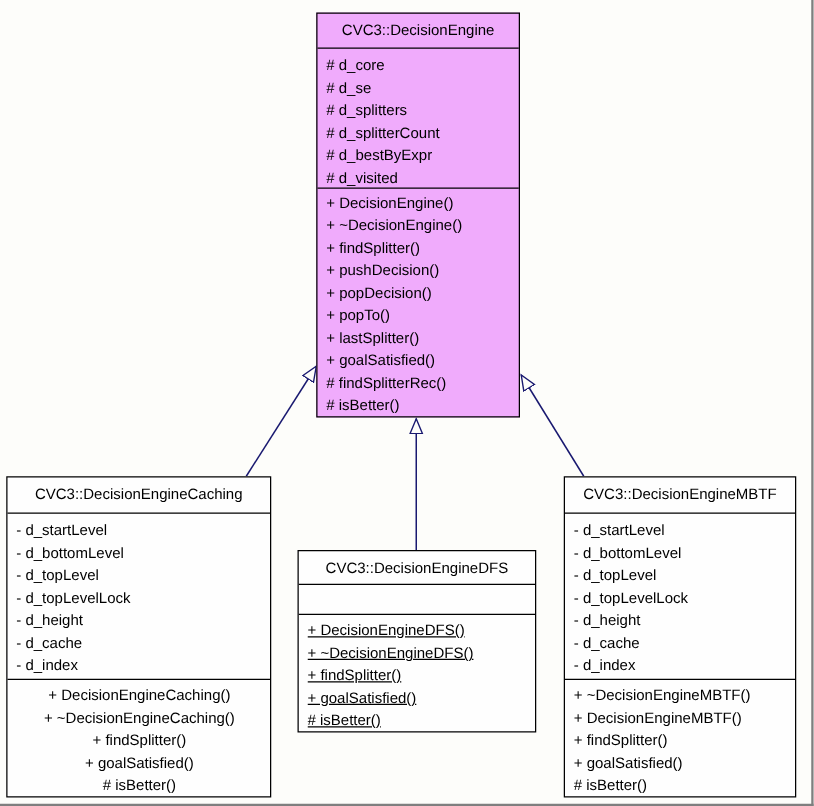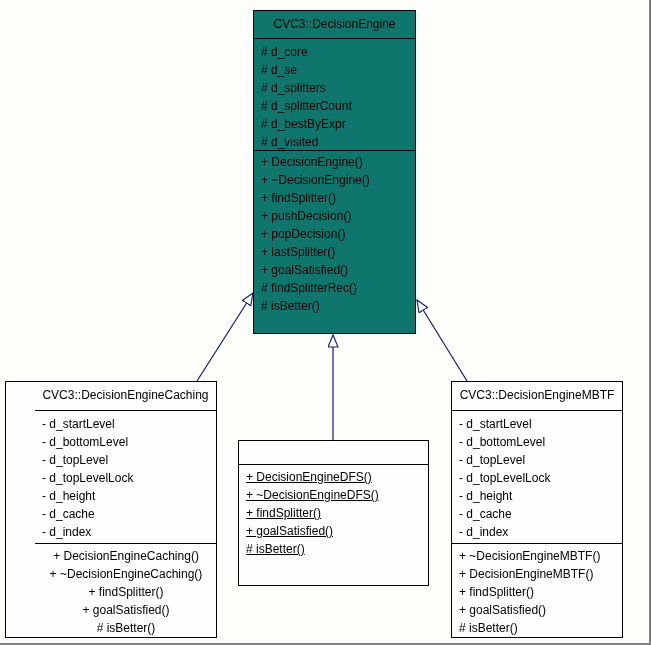--- a/index.html
+++ b/index.html
@@ -14,21 +14,21 @@
     font-size:12px;
     color:#000;
   }
   #edges{position:absolute;left:0;top:0;width:651px;height:645px;pointer-events:none;}
   .node{
     position:absolute;
     box-sizing:border-box;
     border:1px solid #000;
     background:#fefefe;
   }
-  .node.highlight{background:#0f766e;}
+  .node.highlight{background:#f0abfc;}
   .node .title{
     box-sizing:border-box;
     text-align:center;
     border-bottom:1px solid #000;
     padding-top:6px;
     white-space:nowrap;
     overflow:hidden;
   }
   .node .section{
     box-sizing:border-box;
@@ -39,31 +39,31 @@
     line-height:18px;
     white-space:nowrap;
     overflow:hidden;
   }
   
   #node-base   {left:253px;top:10px; width:163px;height:324px;}
   #node-base .title{height:28px;}
   #node-base .fields{height:112px;padding-top:4px;}
   #node-base .methods{height:182px;padding-top:2px;}
 
-  #node-caching{left:5px;  top:381px;width:212px;height:257px;padding-left:29px;}
+  #node-caching{left:5px;  top:381px;width:212px;height:257px;}
   #node-caching .title{height:29px;}
   #node-caching .fields{height:133px;padding-top:4px;}
   #node-caching .methods{height:93px;padding-top:3px;text-align:center;}
 
   #node-dfs    {left:238px;top:440px;width:191px;height:146px;}
   #node-dfs .title{height:27px;}
   #node-dfs .fields{height:24px;}
   #node-dfs .methods{height:93px;padding-top:3px;text-decoration:underline;}
 
-  #node-mbtf   {left:451px;top:381px;width:172px;height:257px;}
+  #node-mbtf   {left:451px;top:381px;width:186px;height:257px;}
   #node-mbtf .title{height:29px;}
   #node-mbtf .fields{height:133px;padding-top:4px;}
   #node-mbtf .methods{height:93px;padding-top:3px;}
 </style>
 </head>
 <body>
 
 <div id="canvas">
 
   <svg id="edges" viewBox="0 0 651 645" xmlns="http://www.w3.org/2000/svg">
@@ -86,20 +86,21 @@
         <div class="member"># d_splitterCount</div>
         <div class="member"># d_bestByExpr</div>
         <div class="member"># d_visited</div>
       </div>
     <div class="section methods">
         <div class="member">+ DecisionEngine()</div>
         <div class="member">+ ~DecisionEngine()</div>
         <div class="member">+ findSplitter()</div>
         <div class="member">+ pushDecision()</div>
         <div class="member">+ popDecision()</div>
+        <div class="member">+ popTo()</div>
         <div class="member">+ lastSplitter()</div>
         <div class="member">+ goalSatisfied()</div>
         <div class="member"># findSplitterRec()</div>
         <div class="member"># isBetter()</div>
       </div>
   </div>
 
   <div class="node" id="node-caching">
     <div class="title">CVC3::DecisionEngineCaching</div>
     <div class="section fields">
@@ -114,20 +115,21 @@
     <div class="section methods">
         <div class="member">+ DecisionEngineCaching()</div>
         <div class="member">+ ~DecisionEngineCaching()</div>
         <div class="member">+ findSplitter()</div>
         <div class="member">+ goalSatisfied()</div>
         <div class="member"># isBetter()</div>
       </div>
   </div>
 
   <div class="node" id="node-dfs">
+    <div class="title">CVC3::DecisionEngineDFS</div>
     <div class="section fields"></div>
     <div class="section methods">
         <div class="member">+ DecisionEngineDFS()</div>
         <div class="member">+ ~DecisionEngineDFS()</div>
         <div class="member">+ findSplitter()</div>
         <div class="member">+ goalSatisfied()</div>
         <div class="member"># isBetter()</div>
       </div>
   </div>
 

